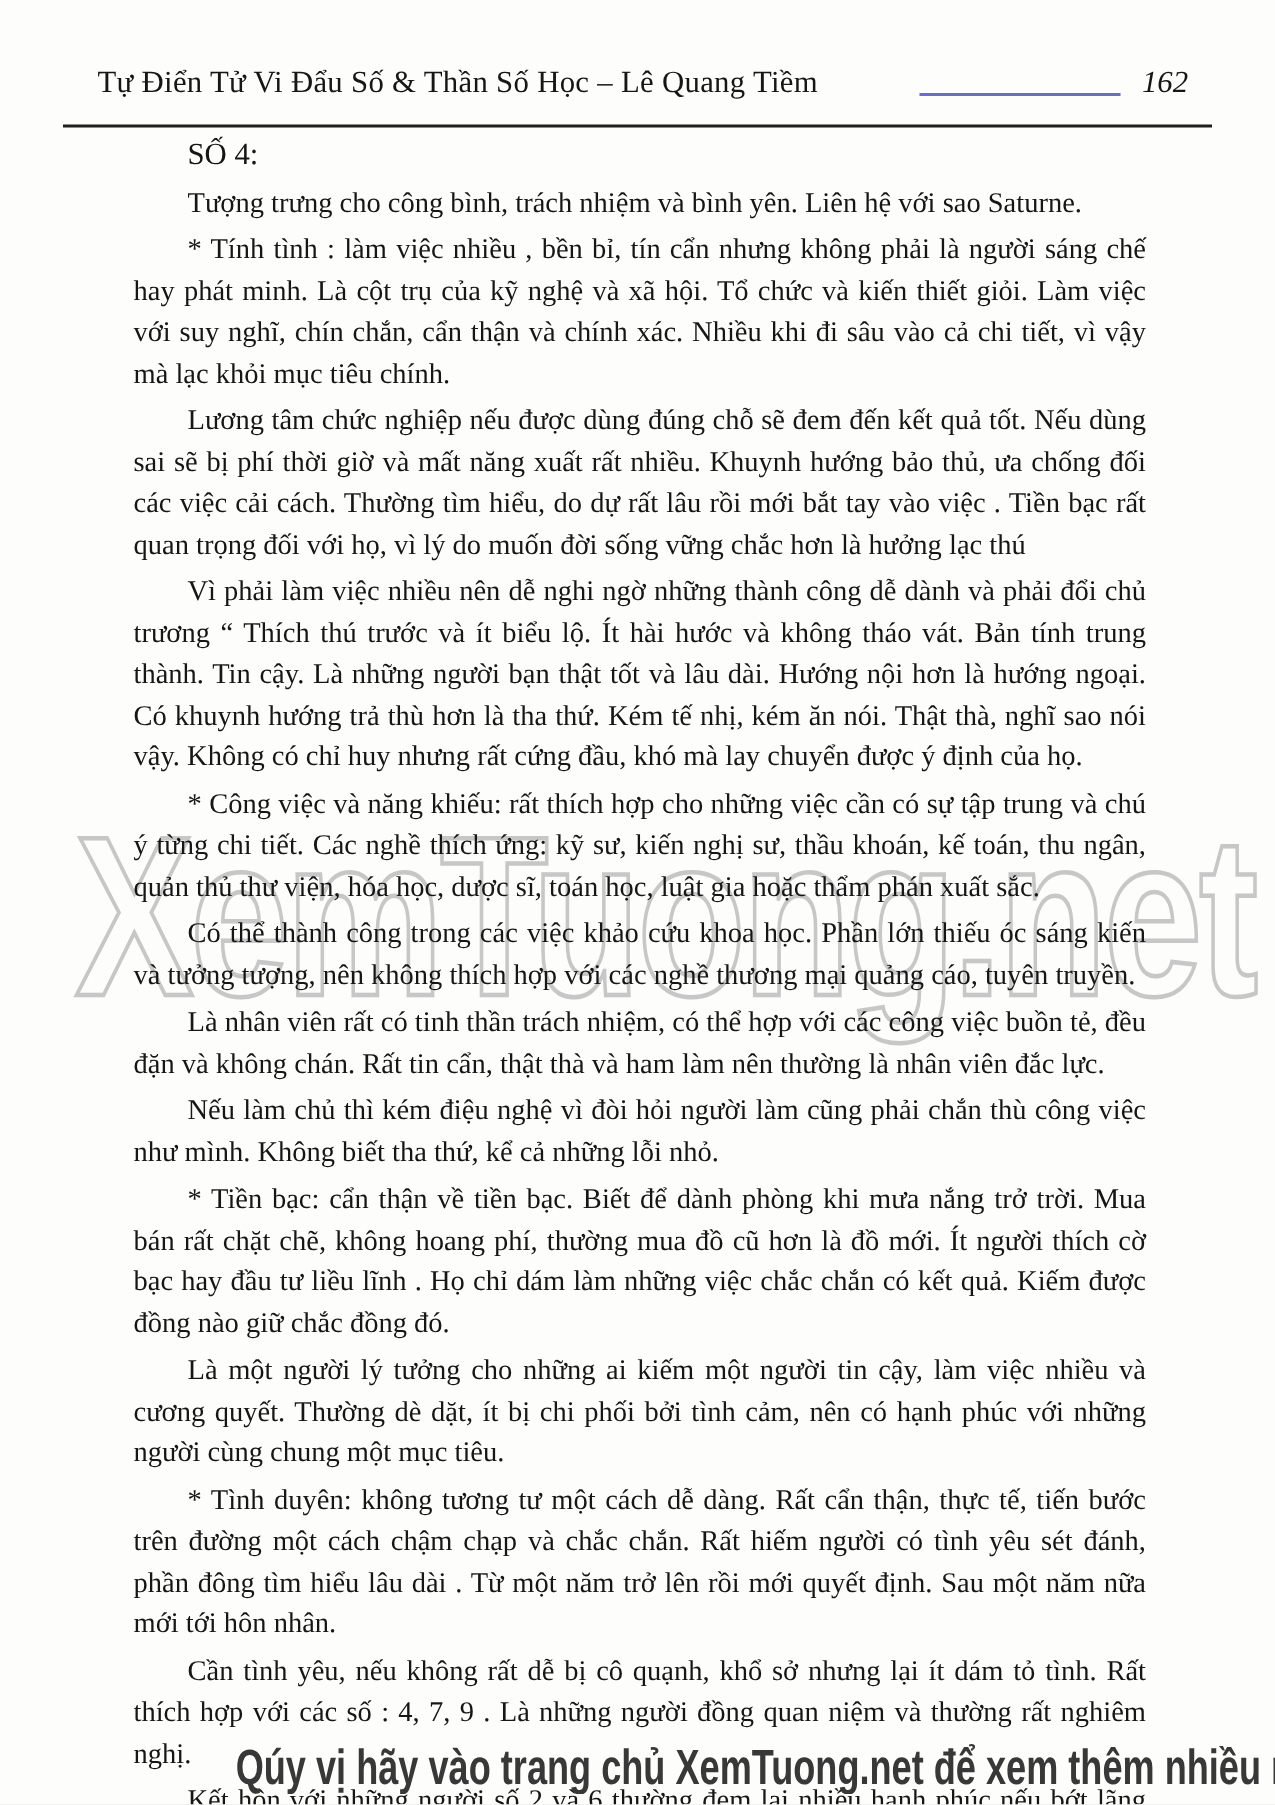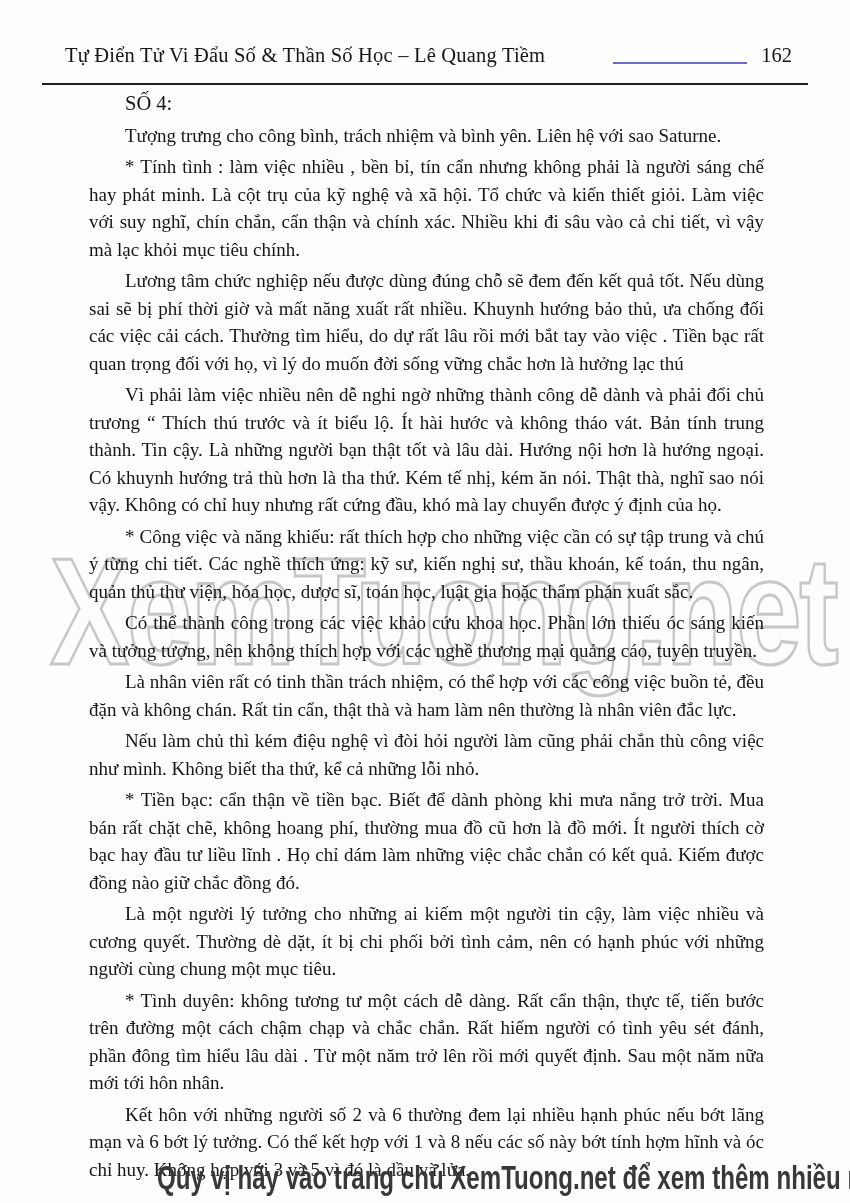--- a/index.html
+++ b/index.html
@@ -26,21 +26,21 @@
   }
   .header .title { flex: 0 0 auto; letter-spacing: 0.2px; }
   .header .spacer { flex: 1 1 auto; }
   .header .blue-line {
     flex: 0 0 auto;
     width: 134px;
     border-bottom: 2px solid #6b6bc8;
     align-self: flex-end;
     margin: 0 14px 3px 0;
   }
-  .header .page-num { flex: 0 0 auto; }
+  .header .page-num { flex: 0 0 auto; font-style: italic; }
 
   .rule {
     position: absolute;
     top: 83px; left: 42px; right: 42px;
     border-top: 2.5px solid #1f1f1f;
   }
 
   
   .watermark {
     position: absolute;
@@ -121,20 +121,21 @@
       <p>* Tính tình : làm việc nhiều , bền bỉ, tín cẩn nhưng không phải là người sáng chế hay phát minh. Là cột trụ của kỹ nghệ và xã hội. Tổ chức và kiến thiết giỏi. Làm việc với suy nghĩ, chín chắn, cẩn thận và chính xác. Nhiều khi đi sâu vào cả chi tiết, vì vậy mà lạc khỏi mục tiêu chính.</p>
       <p>Lương tâm chức nghiệp nếu được dùng đúng chỗ sẽ đem đến kết quả tốt. Nếu dùng sai sẽ bị phí thời giờ và mất năng xuất rất nhiều. Khuynh hướng bảo thủ, ưa chống đối các việc cải cách. Thường tìm hiểu, do dự rất lâu rồi mới bắt tay vào việc . Tiền bạc rất quan trọng đối với họ, vì lý do muốn đời sống vững chắc hơn là hưởng lạc thú</p>
       <p>Vì phải làm việc nhiều nên dễ nghi ngờ những thành công dễ dành và phải đổi chủ trương “ Thích thú trước và ít biểu lộ. Ít hài hước và không tháo vát. Bản tính trung thành. Tin cậy. Là những người bạn thật tốt và lâu dài. Hướng nội hơn là hướng ngoại. Có khuynh hướng trả thù hơn là tha thứ. Kém tế nhị, kém ăn nói. Thật thà, nghĩ sao nói vậy. Không có chỉ huy nhưng rất cứng đầu, khó mà lay chuyển được ý định của họ.</p>
       <p>* Công việc và năng khiếu: rất thích hợp cho những việc cần có sự tập trung và chú ý từng chi tiết. Các nghề thích ứng: kỹ sư, kiến nghị sư, thầu khoán, kế toán, thu ngân, quản thủ thư viện, hóa học, dược sĩ, toán học, luật gia hoặc thẩm phán xuất sắc.</p>
       <p>Có thể thành công trong các việc khảo cứu khoa học. Phần lớn thiếu óc sáng kiến và tưởng tượng, nên không thích hợp với các nghề thương mại quảng cáo, tuyên truyền.</p>
       <p>Là nhân viên rất có tinh thần trách nhiệm, có thể hợp với các công việc buồn tẻ, đều đặn và không chán. Rất tin cẩn, thật thà và ham làm nên thường là nhân viên đắc lực.</p>
       <p>Nếu làm chủ thì kém điệu nghệ vì đòi hỏi người làm cũng phải  chắn thù công việc như mình. Không biết tha thứ, kể cả những lỗi nhỏ.</p>
       <p>* Tiền bạc: cẩn thận về tiền bạc. Biết để dành phòng khi mưa nắng trở trời. Mua bán rất chặt chẽ, không hoang phí, thường mua đồ cũ hơn là đồ mới. Ít người thích cờ bạc hay đầu tư liều lĩnh . Họ chỉ dám làm những việc chắc chắn có kết quả. Kiếm được đồng nào giữ chắc đồng đó.</p>
       <p>Là một người lý tưởng cho những ai kiếm một người tin cậy, làm việc nhiều và cương quyết. Thường dè dặt, ít bị chi phối bởi tình cảm, nên có hạnh phúc với những người cùng chung một mục tiêu.</p>
       <p>* Tình duyên: không tương tư một cách dễ dàng. Rất cẩn thận, thực tế, tiến bước trên đường một cách chậm chạp và chắc chắn. Rất hiếm người có tình yêu sét đánh, phần đông tìm hiểu lâu dài . Từ một năm trở lên rồi mới quyết định. Sau một năm nữa mới tới hôn nhân.</p>
+      <p>Cần tình yêu, nếu không rất dễ bị cô quạnh, khổ sở nhưng lại ít dám tỏ tình. Rất thích hợp với các số : 4, 7, 9 .  Là những người đồng quan niệm và thường rất nghiêm nghị.</p>
       <p>Kết hôn với những người số 2 và 6  thường đem lại nhiều hạnh phúc nếu bớt lãng mạn và 6 bớt lý tưởng. Có thể kết hợp với 1 và 8 nếu các số này bớt tính hợm hĩnh và óc chỉ huy. Không hợp với 3 và 5 vì đó là dầu và lửa.</p>
     </div>
 
   </div>
 
   <div class="footer">
     <span class="footer-text">Qúy vị hãy vào trang chủ XemTuong.net để xem thêm nhiều mục hay khác</span>
   </div>
 
 </div>

